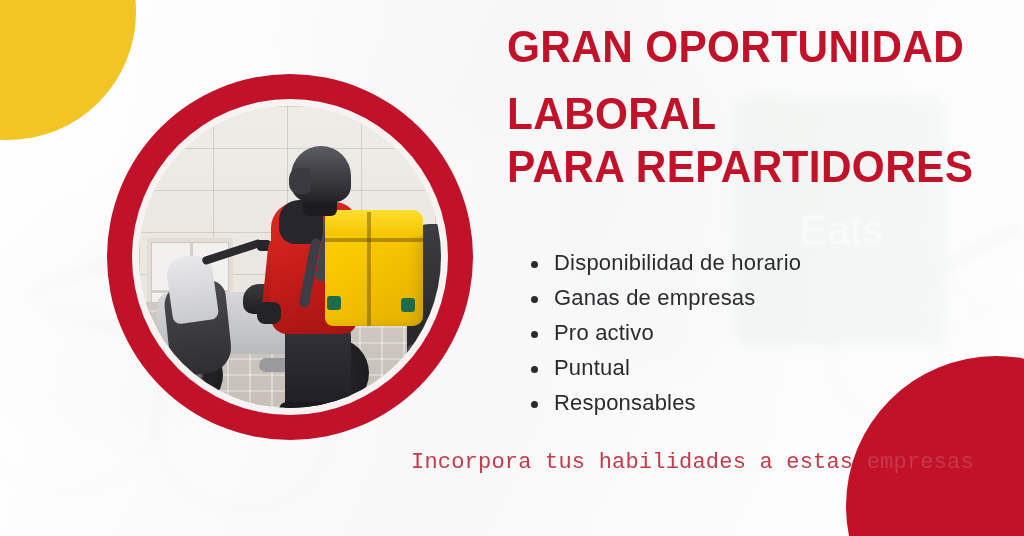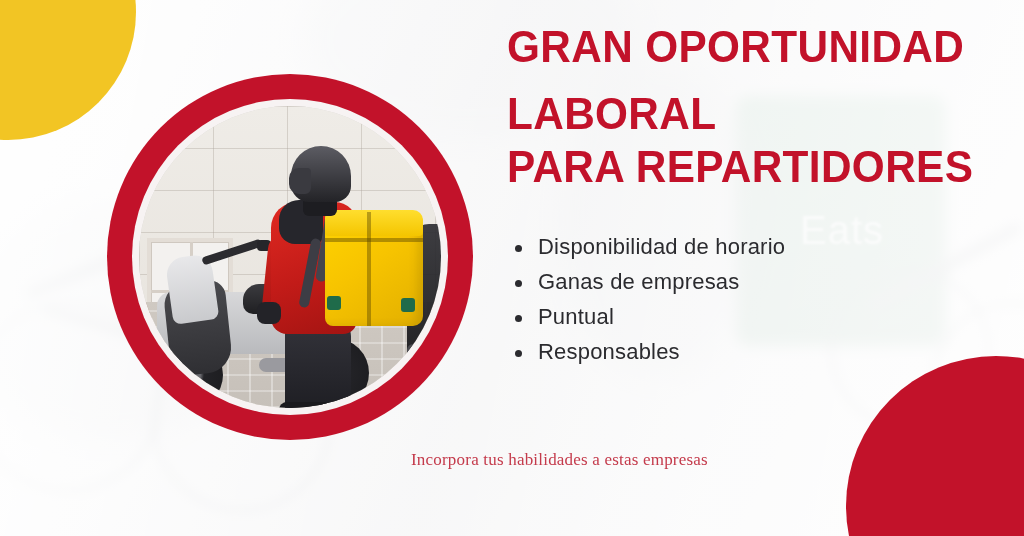--- a/index.html
+++ b/index.html
@@ -337,21 +337,21 @@
     white-space: nowrap;
   }
   .headline .hl-1 { margin-bottom: 22px; }
   .headline .hl-2 { margin-bottom: 8px; }
 
   
   .bullets {
     position: absolute;
     left: 512px;
     top: 234px;
-    margin: 0;
+    margin: 16px;
     padding: 0;
     list-style: none;
   }
   .bullets li {
     position: relative;
     padding-left: 26px;
     margin-bottom: 9px;
     font-size: 22px;
     color: #2B2B2F;
     font-family: "Liberation Sans", sans-serif;
@@ -367,24 +367,24 @@
     height: 7px;
     border-radius: 50%;
     background: #2B2B2F;
   }
 
   
   .tagline {
     position: absolute;
     left: 411px;
     top: 450px;
-    font-size: 17px;
+    font-size: 22px;
     color: #C43A4B;
     letter-spacing: 0.2px;
-    font-family: Liberation Serif, serif;
+    font-family: Liberation Mono, monospace;
   }
 </style>
 </head>
 <body>
 
 <div id="banner">
 
   <div class="bg-base"></div>
 
   <div class="bg-photo">
@@ -454,19 +454,20 @@
 
   <div class="headline">
     <span class="hl hl-1">GRAN OPORTUNIDAD</span>
     <span class="hl hl-2">LABORAL</span>
     <span class="hl hl-3">PARA REPARTIDORES</span>
   </div>
 
   <ul class="bullets">
     <li>Disponibilidad de horario</li>
     <li>Ganas de empresas</li>
+    <li>Pro activo</li>
     <li>Puntual</li>
     <li>Responsables</li>
   </ul>
 
   <div class="tagline">Incorpora tus habilidades a estas empresas</div>
 
 </div>
 
 </body></html>

